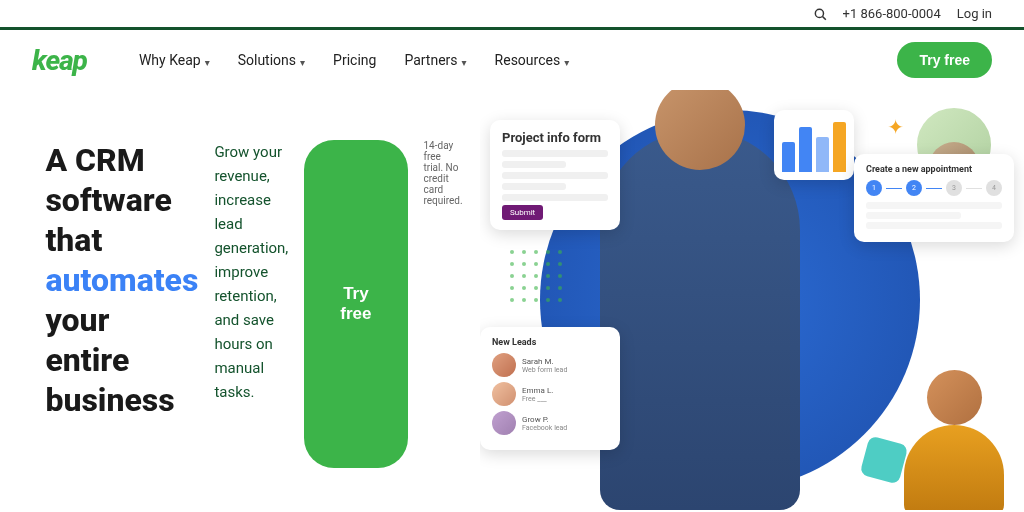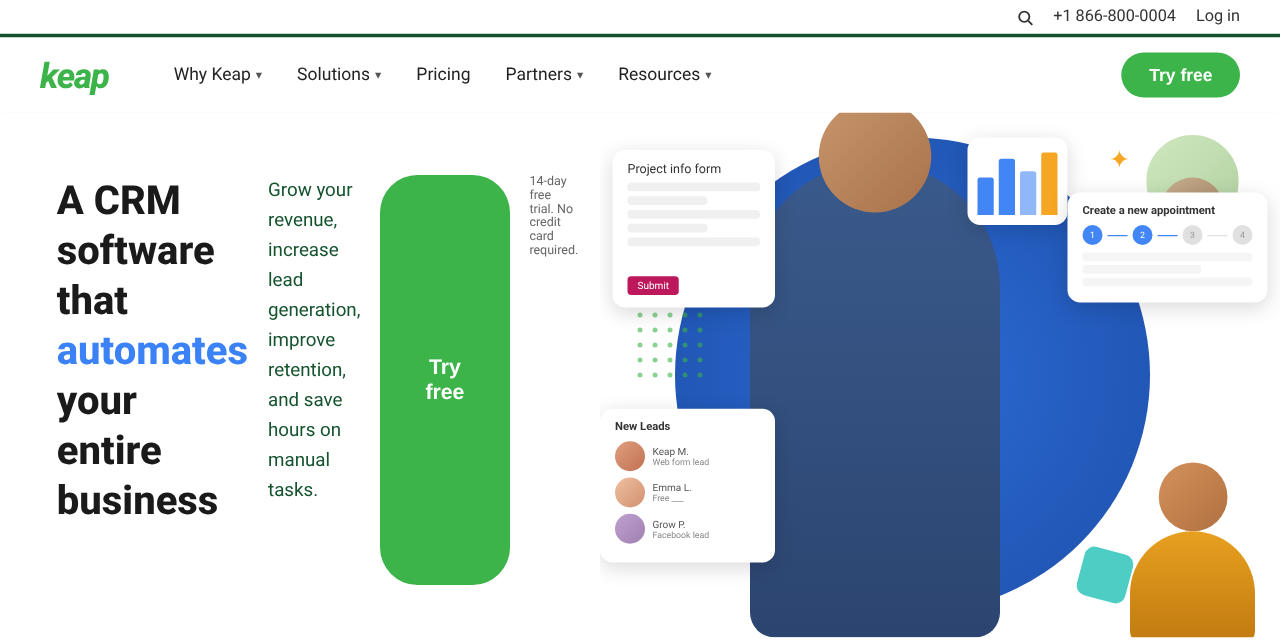--- a/index.html
+++ b/index.html
@@ -47,21 +47,21 @@
       font-style: italic;
     }
     .nav-links {
       display: flex;
       align-items: center;
       gap: 4px;
       flex: 1;
     }
     .nav-item {
       display: flex;
-      align-items: center;
+      align-items: flex-end;
       gap: 4px;
       padding: 8px 12px;
       font-size: 14px;
       color: #222;
       cursor: pointer;
       border-radius: 4px;
       white-space: nowrap;
     }
     .nav-item .chevron {
       font-size: 10px;
@@ -190,24 +190,24 @@
       padding: 10px 12px;
       z-index: 5;
       font-size: 10px;
     }
 
     .card-form {
       top: 30px;
       left: 10px;
       width: 130px;
     }
-    .card-form .card-title { font-weight: 400; font-size: 10px; color: #333; margin-bottom: 5px; }
+    .card-form .card-title { font-weight: 700; font-size: 13px; color: #333; margin-bottom: 5px; }
     .card-form .field-row { background: #f0f0f0; height: 7px; border-radius: 3px; margin-bottom: 4px; }
     .card-form .field-row.short { width: 60%; }
-    .card-form .submit-btn { background: #be185d; color: #fff; font-size: 8px; padding: 3px 8px; border-radius: 3px; margin-top: 20px; display: inline-block; }
+    .card-form .submit-btn { background: #701a75; color: #fff; font-size: 8px; padding: 3px 8px; border-radius: 3px; margin-top: 0; display: inline-block; }
 
     .card-leads {
       bottom: 60px;
       left: 0px;
       width: 140px;
     }
     .card-leads .card-title { font-weight: 700; font-size: 9px; color: #333; margin-bottom: 6px; }
     .lead-item { display: flex; align-items: center; gap: 6px; margin-bottom: 5px; }
     .lead-avatar { width: 24px; height: 24px; border-radius: 50%; background: #ccc; flex-shrink: 0; }
     .lead-avatar.a1 { background: linear-gradient(135deg, #e0a080, #c07050); }
@@ -433,21 +433,21 @@
       <div class="bar" style="height:45px; background:#4285f4;"></div>
       <div class="bar" style="height:35px; background:#90b8f8;"></div>
       <div class="bar" style="height:50px; background:#f5a623;"></div>
     </div>
 
     <div class="ui-card card-leads">
       <div class="card-title">New Leads</div>
       <div class="lead-item">
         <div class="lead-avatar a1"></div>
         <div>
-          <div class="lead-text">Keap M.</div>
+          <div class="lead-text">Sarah M.</div>
           <div class="lead-label">Web form lead</div>
         </div>
       </div>
       <div class="lead-item">
         <div class="lead-avatar a2"></div>
         <div>
           <div class="lead-text">Emma L.</div>
           <div class="lead-label">Free ___</div>
         </div>
       </div>

